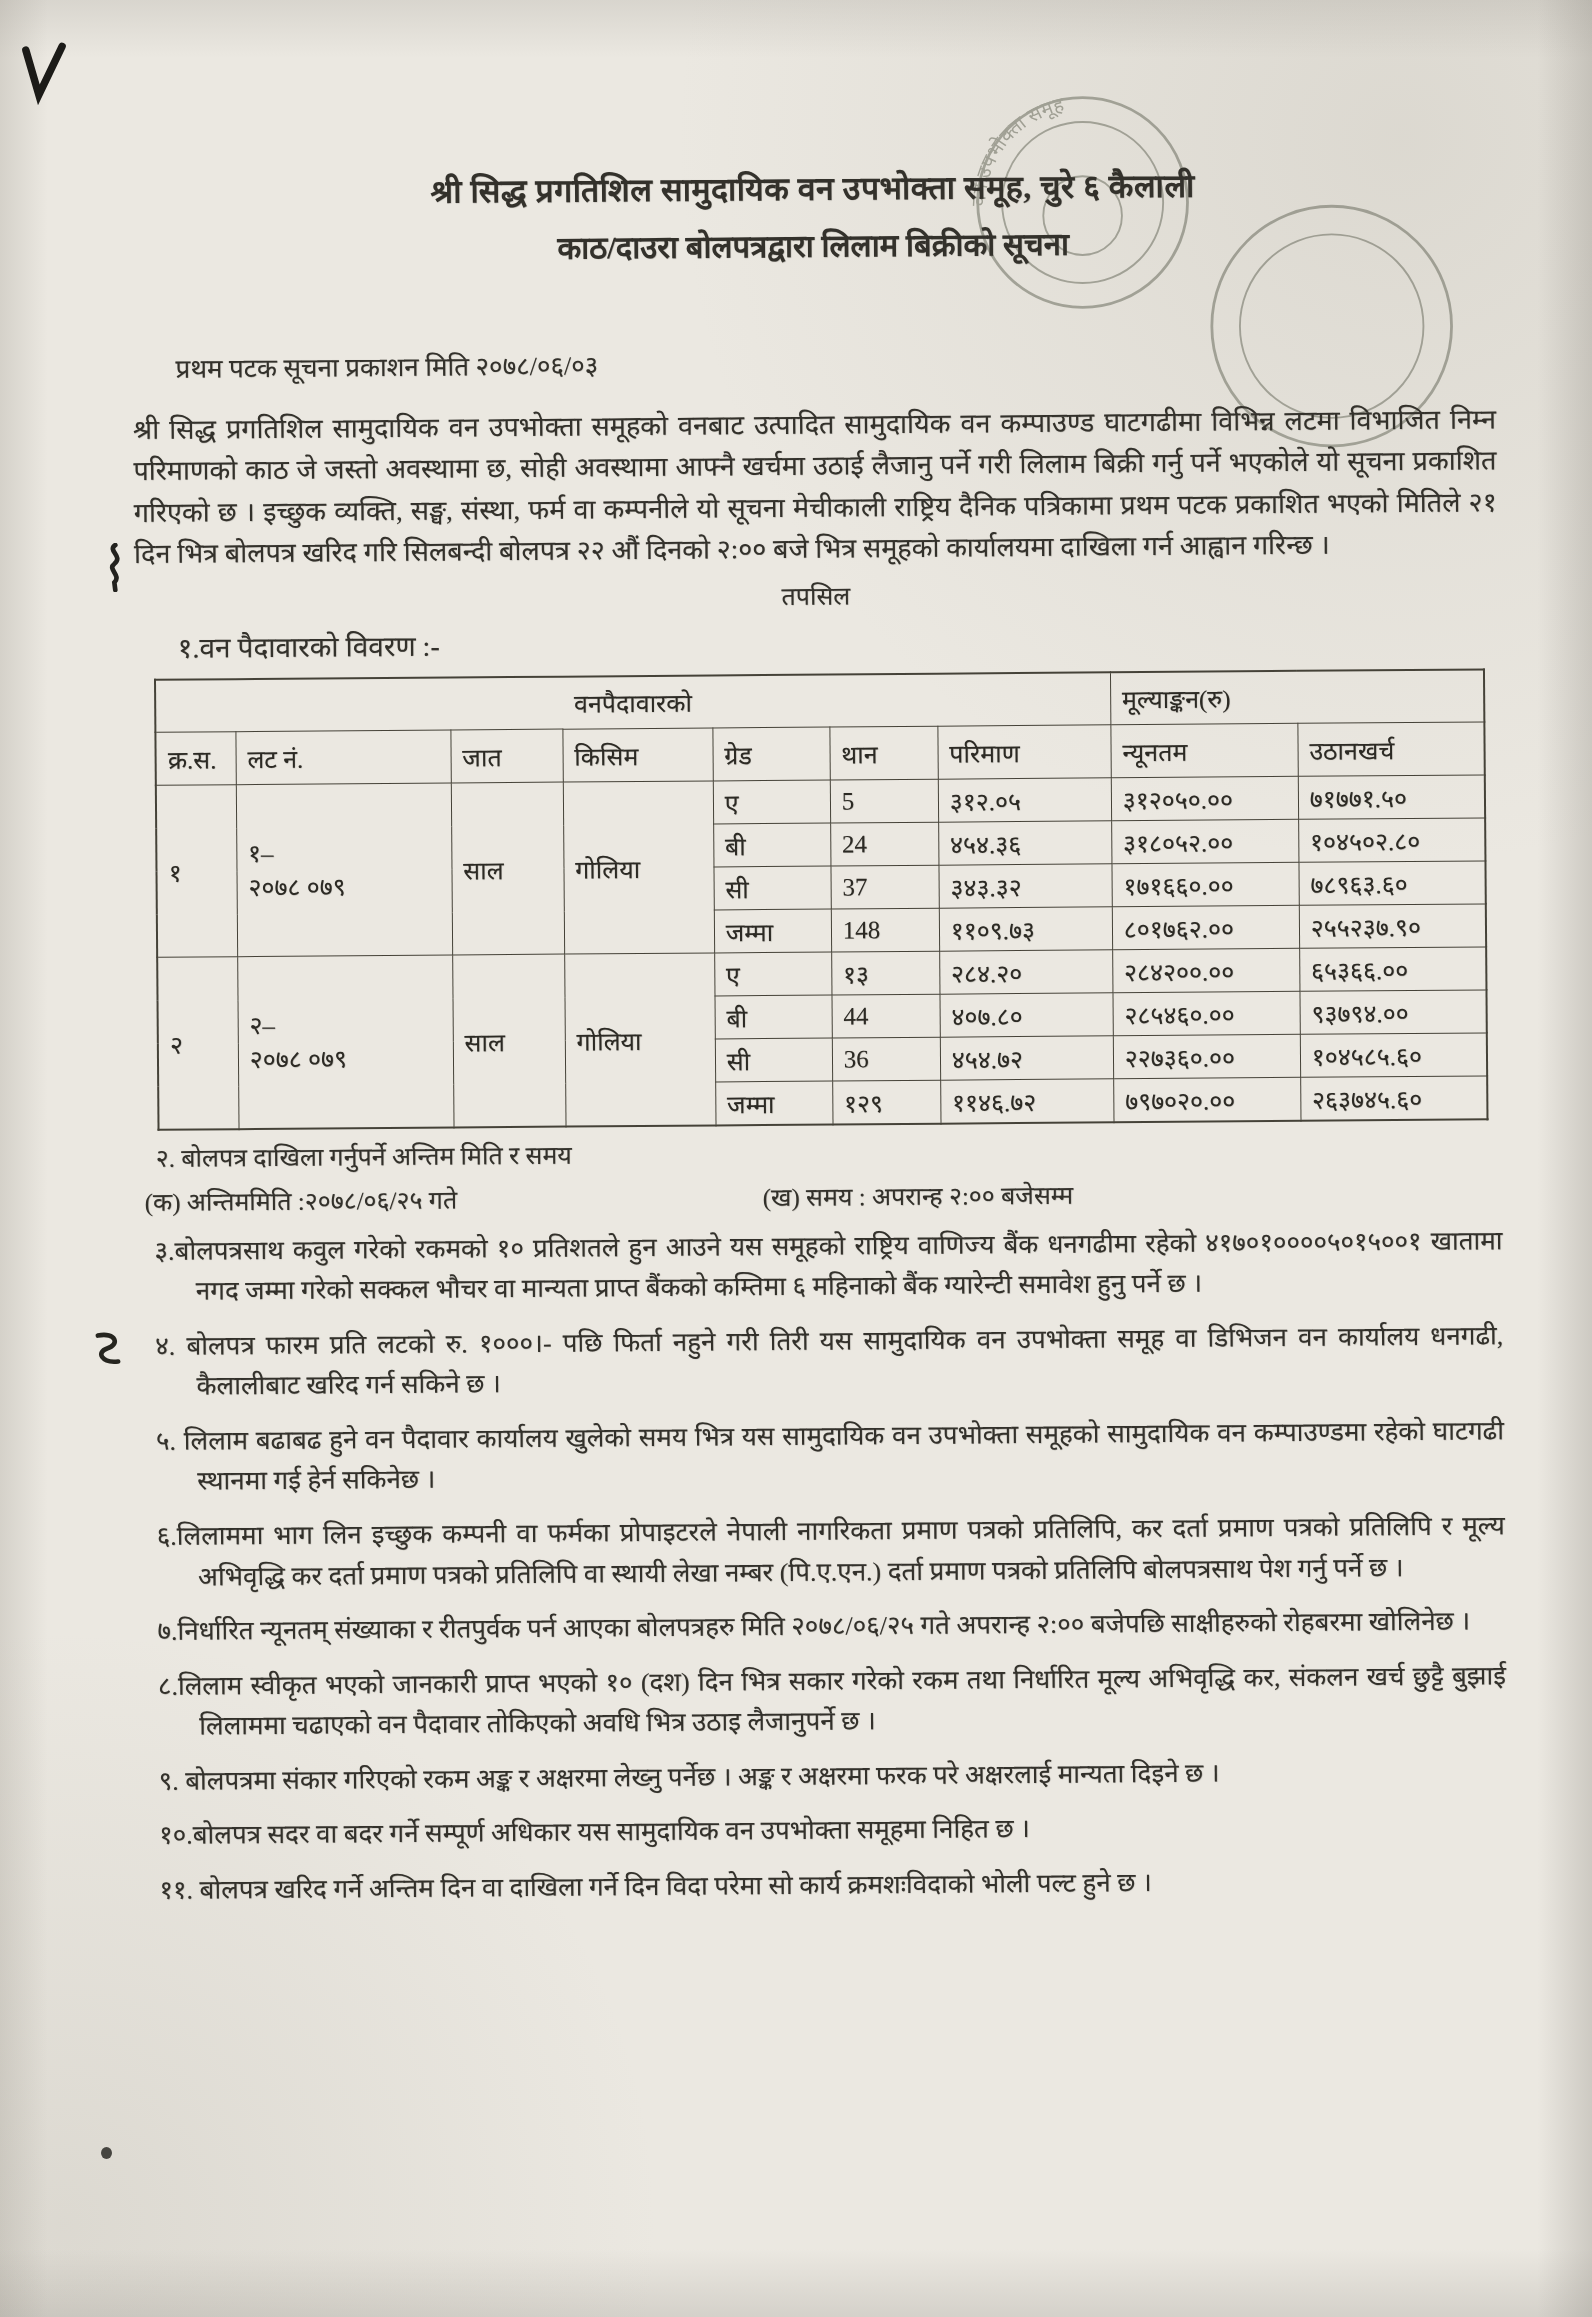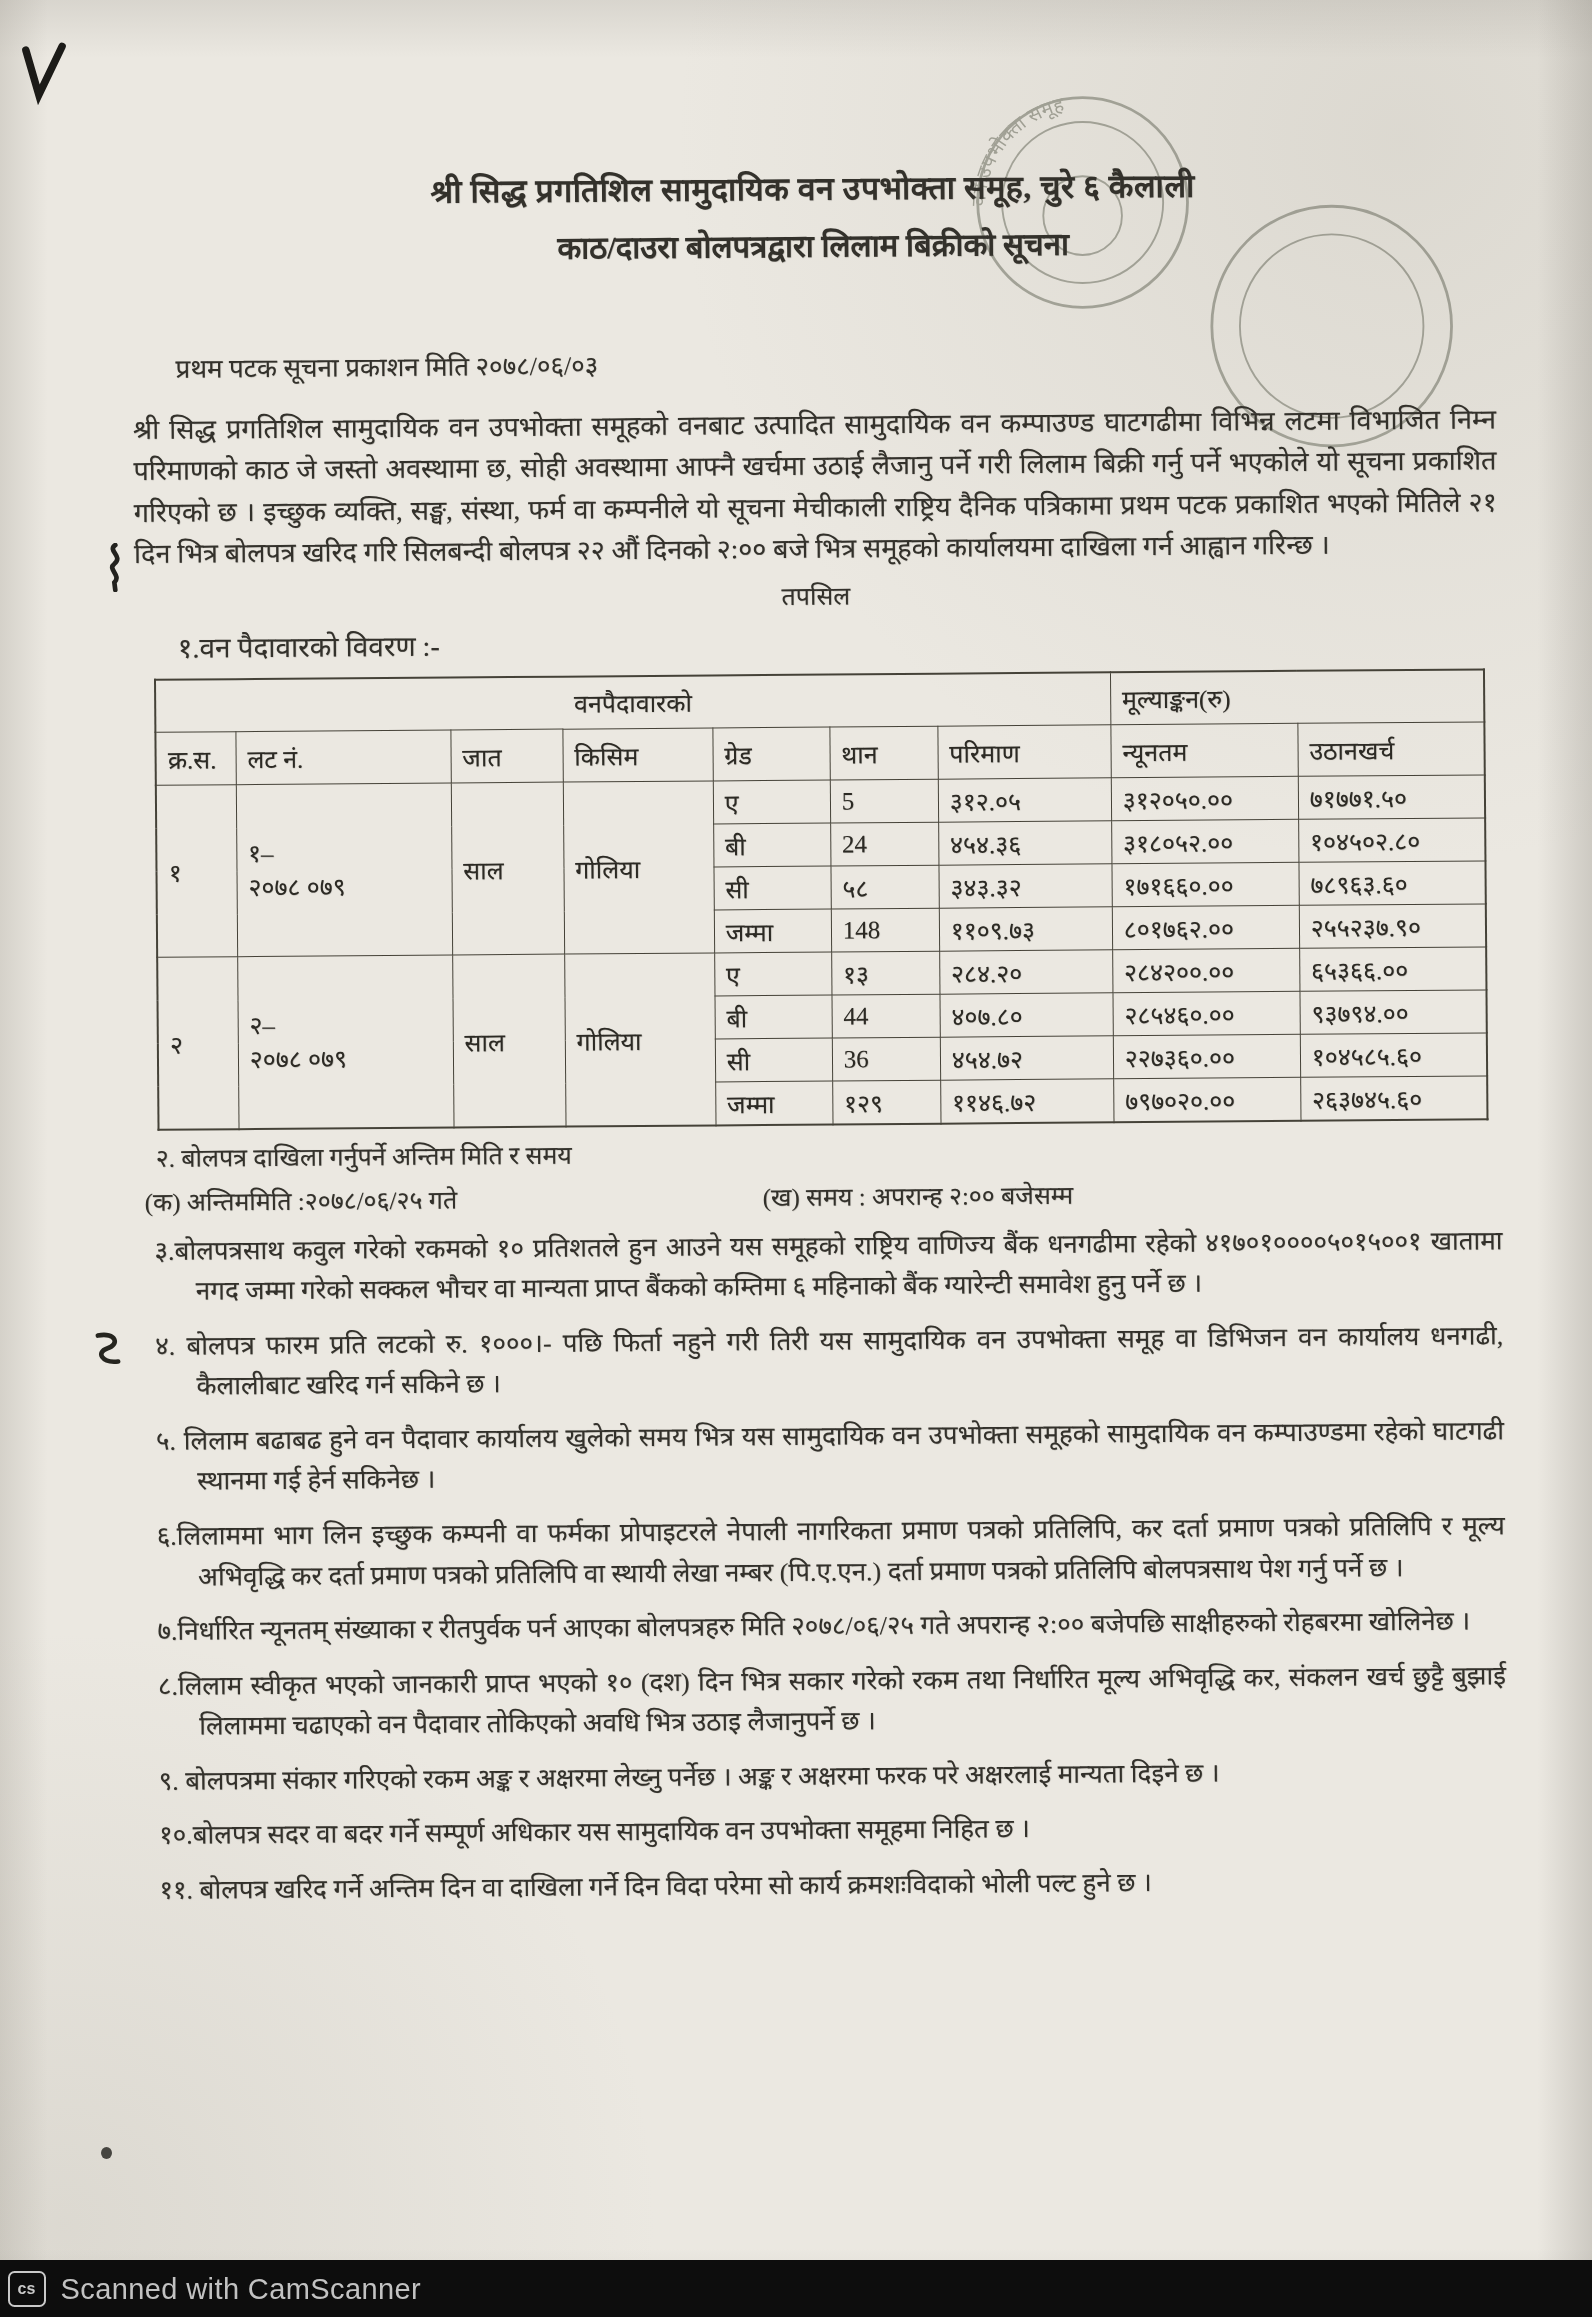--- a/index.html
+++ b/index.html
@@ -150,21 +150,21 @@
         </tr>
         <tr>
           <td>बी</td>
           <td>24</td>
           <td>४५४.३६</td>
           <td>३१८०५२.००</td>
           <td>१०४५०२.८०</td>
         </tr>
         <tr>
           <td>सी</td>
-          <td>५८</td>
+          <td>37</td>
           <td>३४३.३२</td>
           <td>१७१६६०.००</td>
           <td>७८९६३.६०</td>
         </tr>
         <tr>
           <td>जम्मा</td>
           <td>148</td>
           <td>११०९.७३</td>
           <td>८०१७६२.००</td>
           <td>२५५२३७.९०</td>
@@ -219,19 +219,15 @@
     <div class="clause">४. बोलपत्र फारम प्रति लटको रु. १०००।- पछि फिर्ता नहुने गरी तिरी यस सामुदायिक वन उपभोक्ता समूह वा डिभिजन वन कार्यालय धनगढी, कैलालीबाट खरिद गर्न सकिने छ ।</div>
     <div class="clause">५. लिलाम बढाबढ हुने वन पैदावार कार्यालय खुलेको समय भित्र यस सामुदायिक वन उपभोक्ता समूहको सामुदायिक वन कम्पाउण्डमा रहेको घाटगढी स्थानमा गई हेर्न सकिनेछ ।</div>
     <div class="clause">६.लिलाममा भाग लिन इच्छुक कम्पनी वा फर्मका प्रोपाइटरले नेपाली नागरिकता प्रमाण पत्रको प्रतिलिपि, कर दर्ता प्रमाण पत्रको प्रतिलिपि र मूल्य अभिवृद्धि कर दर्ता प्रमाण पत्रको प्रतिलिपि वा स्थायी लेखा नम्बर (पि.ए.एन.) दर्ता प्रमाण पत्रको प्रतिलिपि बोलपत्रसाथ पेश गर्नु पर्ने छ ।</div>
     <div class="clause">७.निर्धारित न्यूनतम् संख्याका र रीतपुर्वक पर्न आएका बोलपत्रहरु मिति २०७८/०६/२५ गते अपरान्ह २:०० बजेपछि साक्षीहरुको रोहबरमा खोलिनेछ ।</div>
     <div class="clause">८.लिलाम स्वीकृत भएको जानकारी प्राप्त भएको १० (दश) दिन भित्र सकार गरेको रकम तथा निर्धारित मूल्य अभिवृद्धि कर, संकलन खर्च छुट्टै बुझाई लिलाममा चढाएको वन पैदावार तोकिएको अवधि भित्र उठाइ लैजानुपर्ने छ ।</div>
     <div class="clause">९. बोलपत्रमा संकार गरिएको रकम अङ्क र अक्षरमा लेख्नु पर्नेछ । अङ्क र अक्षरमा फरक परे अक्षरलाई मान्यता दिइने छ ।</div>
     <div class="clause">१०.बोलपत्र सदर वा बदर गर्ने सम्पूर्ण अधिकार यस सामुदायिक वन उपभोक्ता समूहमा निहित छ ।</div>
     <div class="clause">११. बोलपत्र खरिद गर्ने अन्तिम दिन वा दाखिला गर्ने दिन विदा परेमा सो कार्य क्रमशःविदाको भोली पल्ट हुने छ ।</div>
   </div>
 
-  <div class="footer-bar">
-    <div class="cs-badge">cs</div>
-    <span class="scan-text">Scanned with CamScanner</span>
-  </div>
 
 </div>
 
 
 </body></html>

